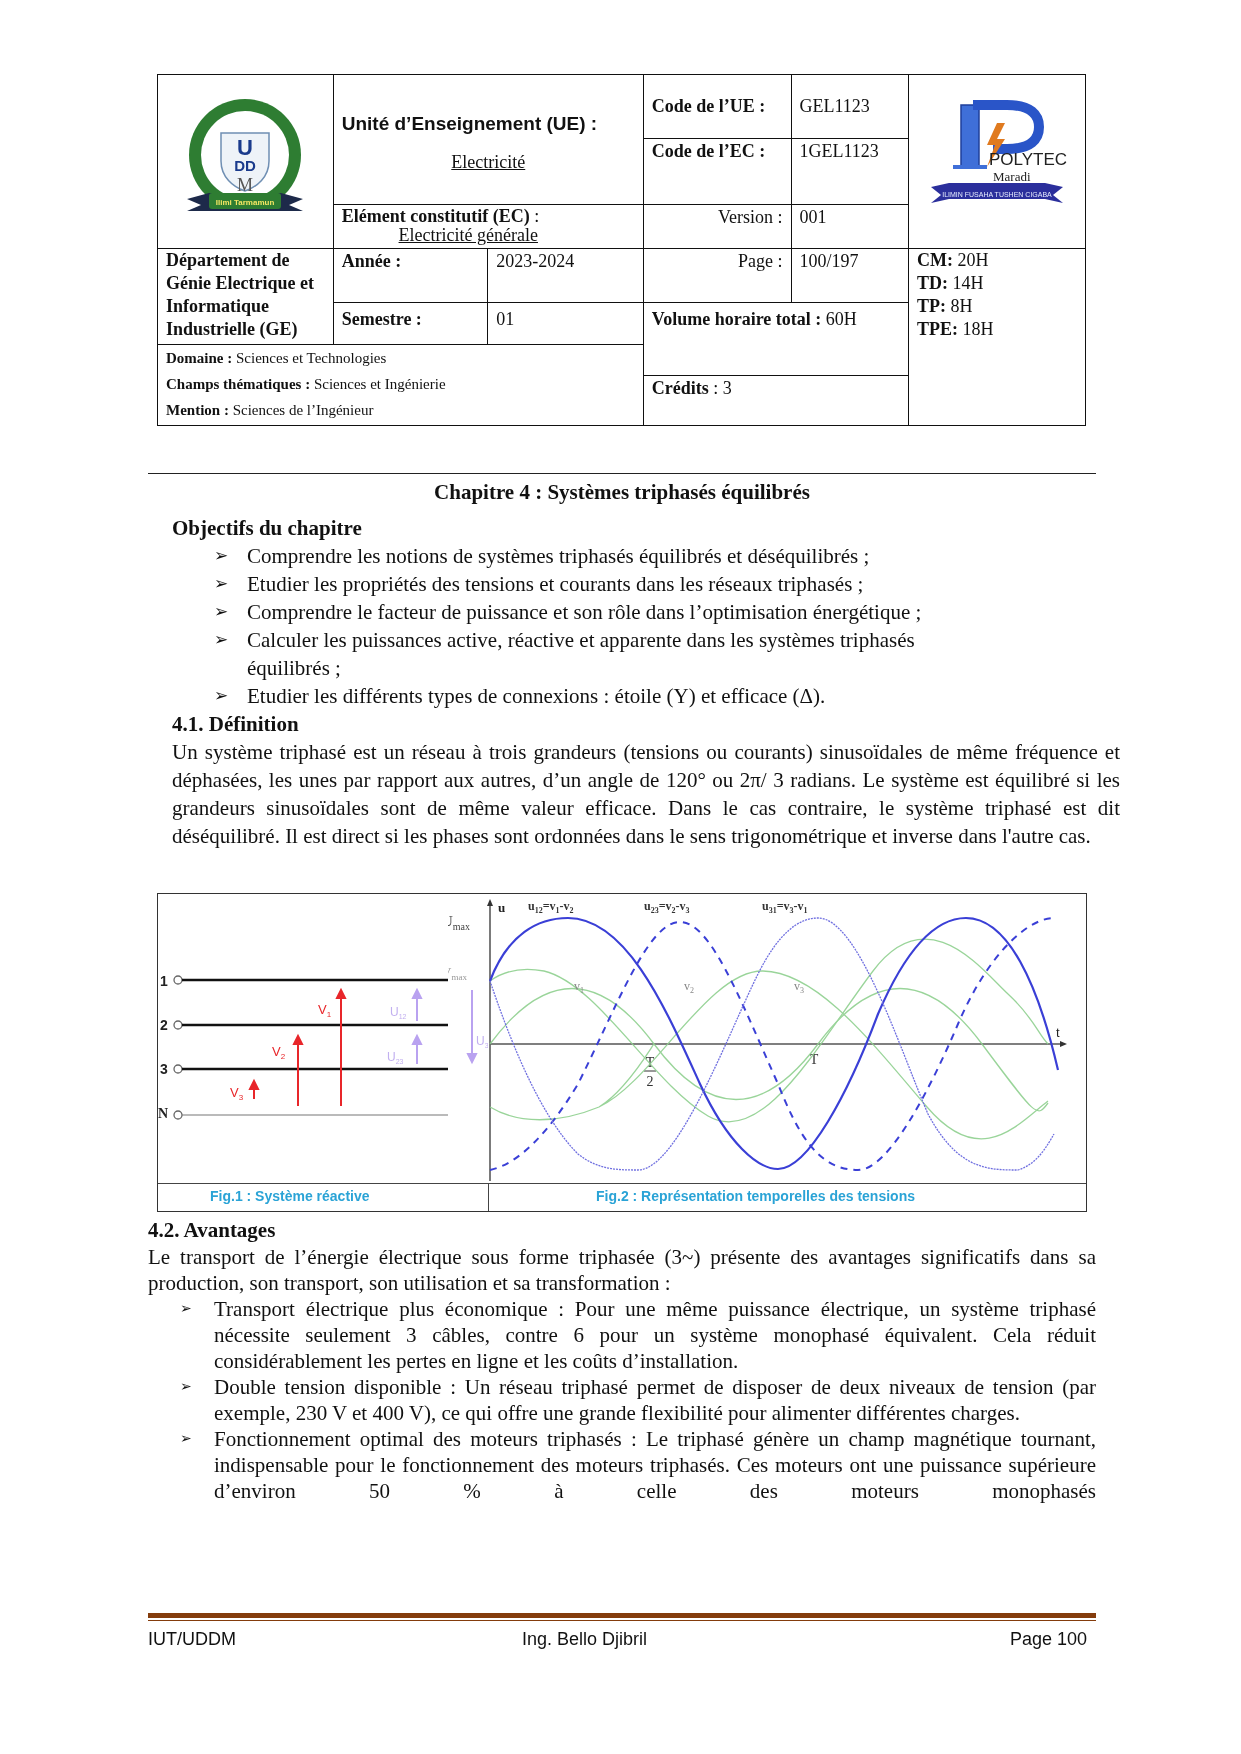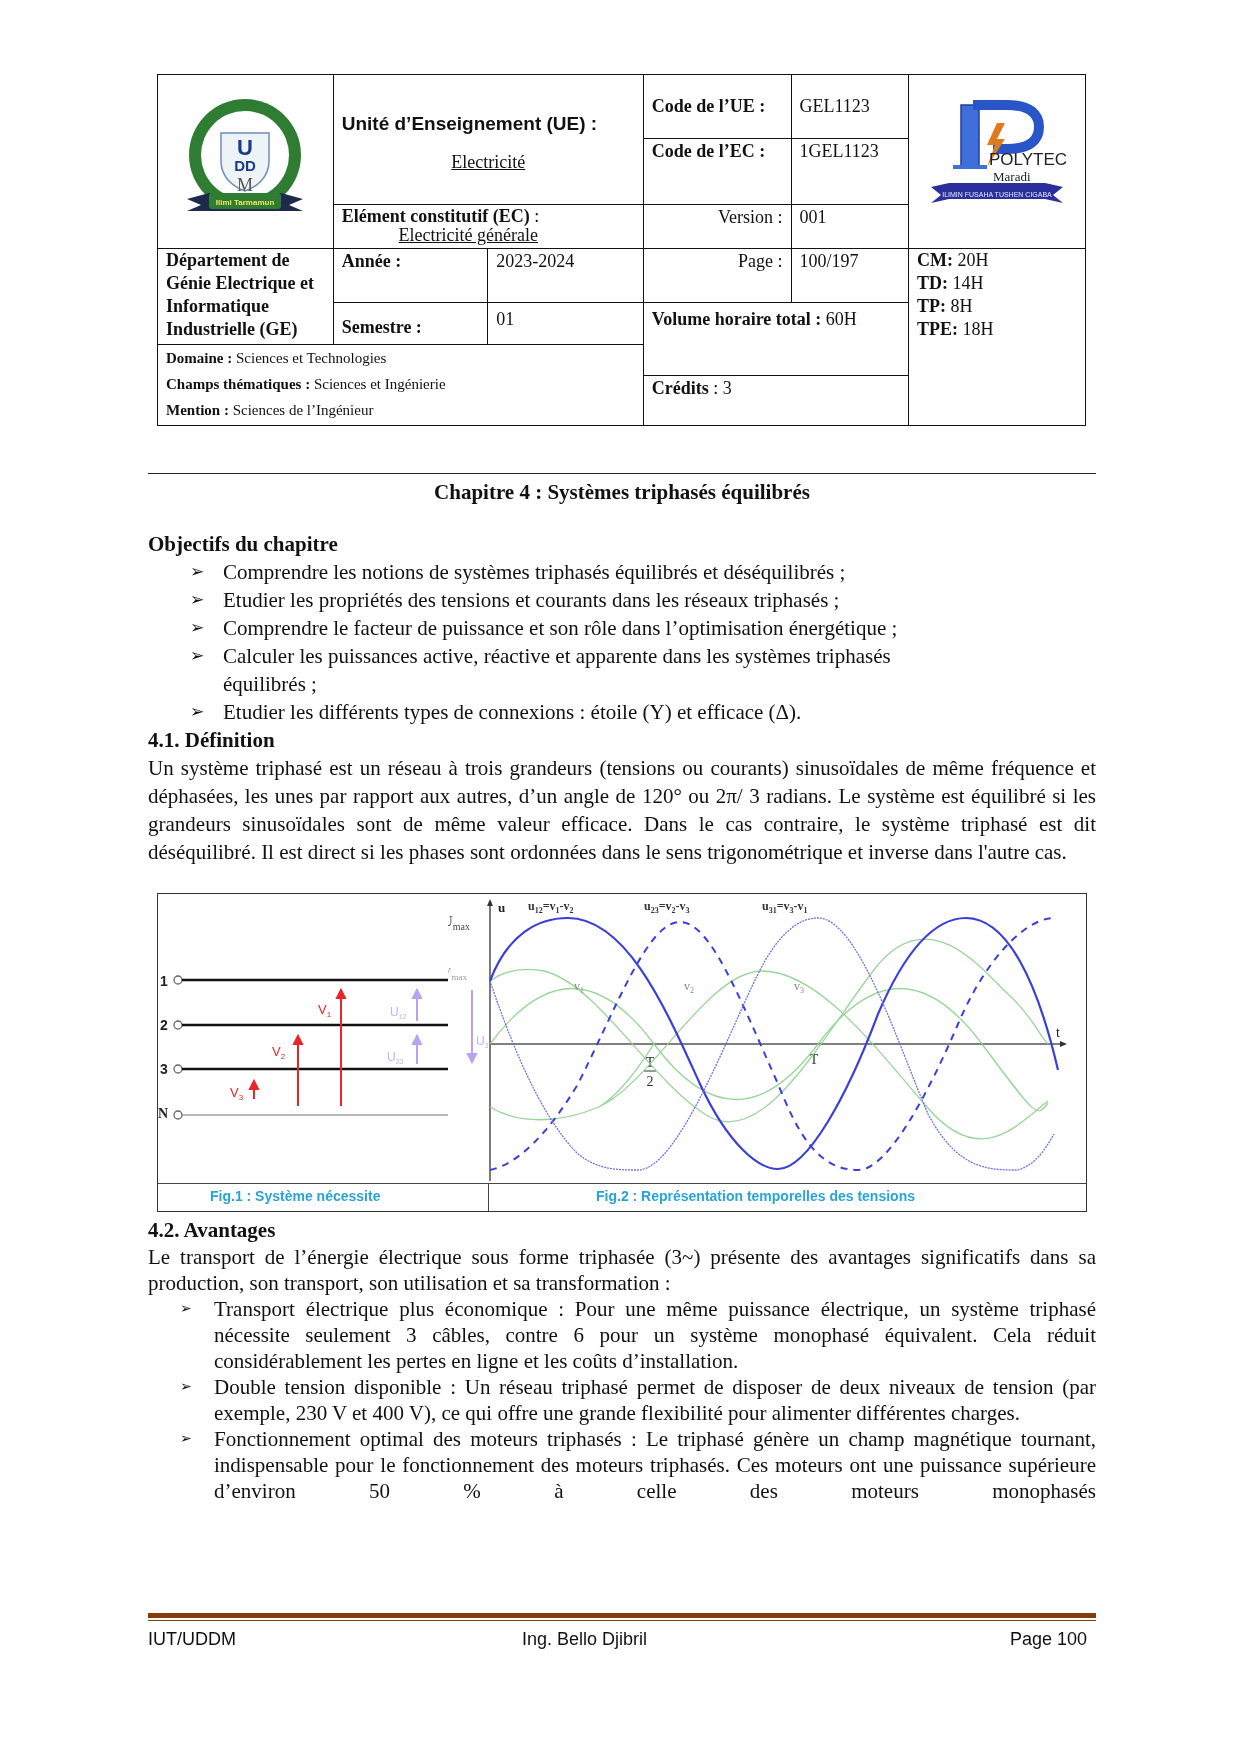--- a/index.html
+++ b/index.html
@@ -105,21 +105,21 @@
     <td class="r">Page :</td>
     <td>100/197</td>
     <td rowspan="4" style="line-height:23px;padding-top:0;">
       <div><span class="b">CM:</span><span> 20H</span></div>
       <div><span class="b">TD:</span><span> 14H</span></div>
       <div><span class="b">TP:</span><span> 8H</span></div>
       <div><span class="b">TPE:</span><span> 18H</span></div>
     </td>
   </tr>
   <tr style="height:42px">
-    <td class="b" style="padding-top:14px;font-family:Liberation Serif, serif;">Semestre :</td>
+    <td class="b" style="padding-top:6px;font-family:Liberation Serif, serif;">Semestre :</td>
     <td style="padding-top:6px;">01</td>
     <td colspan="2" rowspan="2" style="padding-top:6px;">
       <span class="b">Volume horaire total :</span><span> 60H</span>
     </td>
   </tr>
   <tr style="height:30px">
     <td colspan="3" rowspan="2" style="font-size:15px;line-height:26px;padding-top:0;">
       <div><span class="b">Domaine :</span><span> Sciences et Technologies</span></div>
       <div><span class="b">Champs thématiques :</span><span> Sciences et Ingénierie</span></div>
       <div><span class="b">Mention :</span><span> Sciences de l’Ingénieur</span></div>
@@ -129,21 +129,21 @@
     <td colspan="2" style="padding-top:2px;">
       <span class="b">Crédits</span><span> : 3</span>
     </td>
   </tr>
 </tbody>
   </table>
 
 <div class="hr-top"></div>
 <div class="chap-title">Chapitre 4 : Systèmes triphasés équilibrés</div>
 
-<div class="text" style="top:530px;">
+<div class="text" style="top:514px;margin-left:24px;">
   <div class="h">Objectifs du chapitre</div>
   <ul class="arrows" style="padding-right:120px;">
     <li><span class="arr">➢</span><span>Comprendre les notions de systèmes triphasés équilibrés et déséquilibrés ;</span></li>
     <li><span class="arr">➢</span><span>Etudier les propriétés des tensions et courants dans les réseaux triphasés ;</span></li>
     <li style="margin-right:-120px;"><span class="arr">➢</span><span>Comprendre le facteur de puissance et son rôle dans l’optimisation énergétique ;</span></li>
     <li><span class="arr">➢</span><span>Calculer les puissances active, réactive et apparente dans les systèmes triphasés équilibrés ;</span></li>
     <li><span class="arr">➢</span><span>Etudier les différents types de connexions : étoile (Y) et efficace (Δ).</span></li>
   </ul>
   <div class="h">4.1. Définition</div>
   <div class="just">Un système triphasé est un réseau à trois grandeurs (tensions ou courants) sinusoïdales de même fréquence et déphasées, les unes par rapport aux autres, d’un angle de 120° ou 2π/ 3 radians. Le système est équilibré si les grandeurs sinusoïdales sont de même valeur efficace. Dans le cas contraire, le système triphasé est dit déséquilibré. Il est direct si les phases sont ordonnées dans le sens trigonométrique et inverse dans l'autre cas.</div>
@@ -240,21 +240,21 @@
     </g>
     <g font-family="Liberation Serif, serif" font-size="12" fill="#888">
       <text x="126" y="96">v<tspan font-size="8" dy="3">1</tspan></text>
       <text x="236" y="96">v<tspan font-size="8" dy="3">2</tspan></text>
       <text x="346" y="96">v<tspan font-size="8" dy="3">3</tspan></text>
     </g>
   </svg>
 
   <div class="cap-row">
     <div class="cap-div"></div>
-    <div class="cap" style="left:52px;">Fig.1 : Système nécessite</div>
+    <div class="cap" style="left:52px;">Fig.1 : Système réactive</div>
     <div class="cap" style="left:438px;">Fig.2 : Représentation temporelles des tensions</div>
   </div>
 </div>
 
 <div class="text" style="top:1216px;">
   <div class="h">4.2. Avantages</div>
   <div class="just" style="line-height:26px;">Le transport de l’énergie électrique sous forme triphasée (3~) présente des avantages significatifs dans sa production, son transport, son utilisation et sa transformation :</div>
   <ul class="arrows" style="line-height:26px;">
     <li class="just" style="padding-left:66px;"><span class="arr" style="left:32px;font-size:14px;">➢</span><span>Transport électrique plus économique : Pour une même puissance électrique, un système triphasé nécessite seulement 3 câbles, contre 6 pour un système monophasé équivalent. Cela réduit considérablement les pertes en ligne et les coûts d’installation.</span></li>
     <li class="just" style="padding-left:66px;"><span class="arr" style="left:32px;font-size:14px;">➢</span><span>Double tension disponible : Un réseau triphasé permet de disposer de deux niveaux de tension (par exemple, 230 V et 400 V), ce qui offre une grande flexibilité pour alimenter différentes charges.</span></li>

